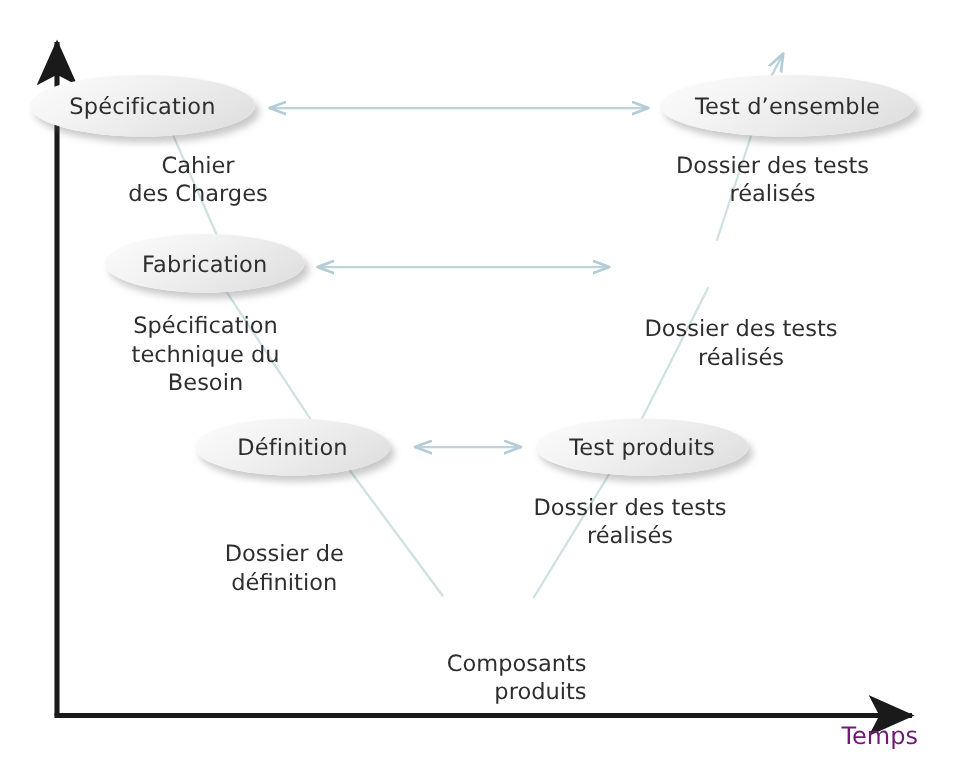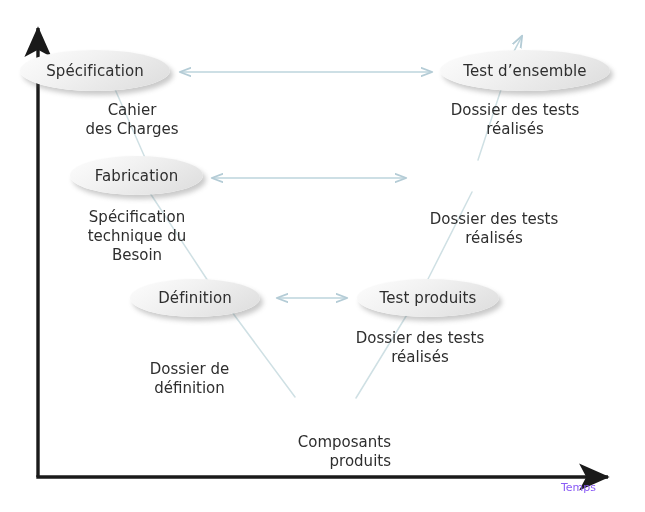--- a/index.html
+++ b/index.html
@@ -48,22 +48,22 @@
     font-size: 15px;
     line-height: 19px;
     color: #2e2e2e;
     text-align: center;
     white-space: pre-line;
     z-index: 5;
   }
   
   .axis-label {
     position: absolute;
-    font-size: 11px;
-    color: #8b5cf6;
+    font-size: 16px;
+    color: #701a75;
     z-index: 5;
   }
 </style>
 </head>
 <body>
 
 <div id="stage">
 
   <svg id="diagram-svg" viewBox="0 0 645 512">
     <defs>

